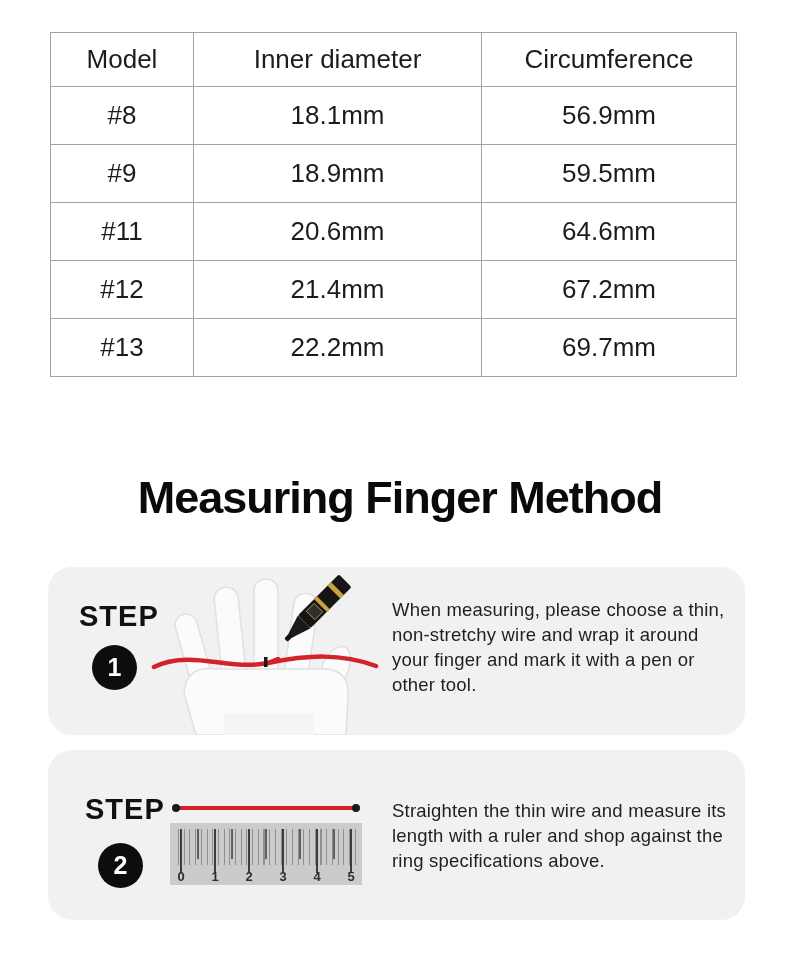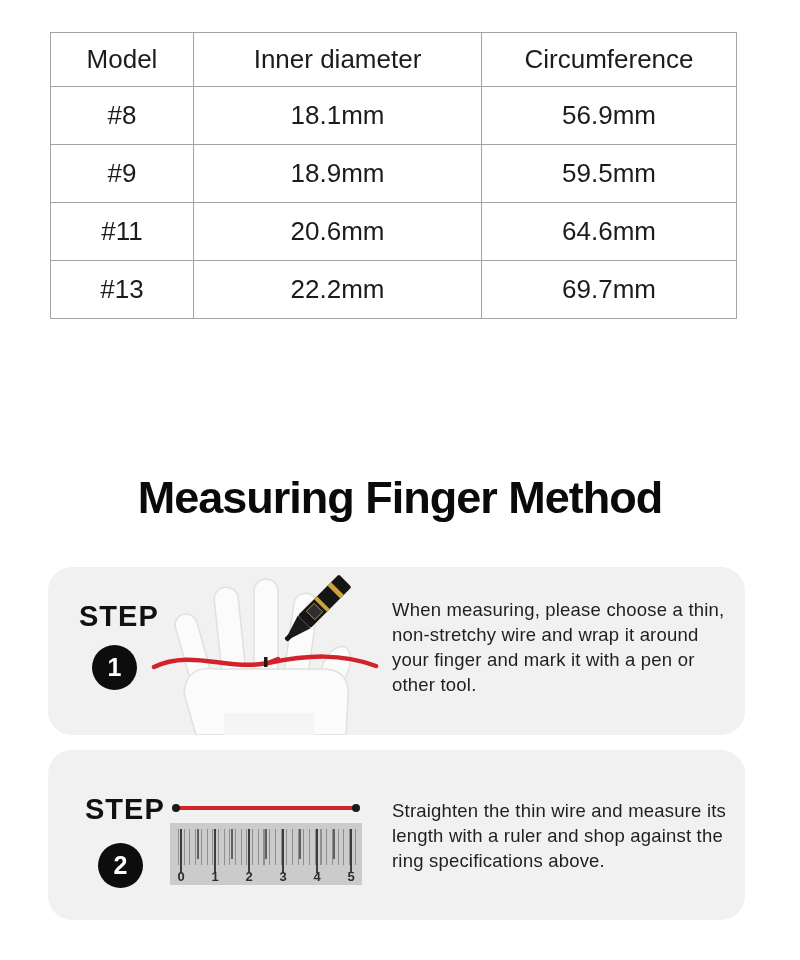--- a/index.html
+++ b/index.html
@@ -83,20 +83,25 @@
         <td>#9</td>
         <td>18.9mm</td>
         <td>59.5mm</td>
       </tr>
       <tr>
         <td>#11</td>
         <td>20.6mm</td>
         <td>64.6mm</td>
       </tr>
       <tr>
+        <td>#12</td>
+        <td>21.4mm</td>
+        <td>67.2mm</td>
+      </tr>
+      <tr>
         <td>#13</td>
         <td>22.2mm</td>
         <td>69.7mm</td>
       </tr>
     </tbody>
   </table>
 
   <h1 class="main-heading">Measuring Finger Method</h1>
 
   <section class="step-card one">

